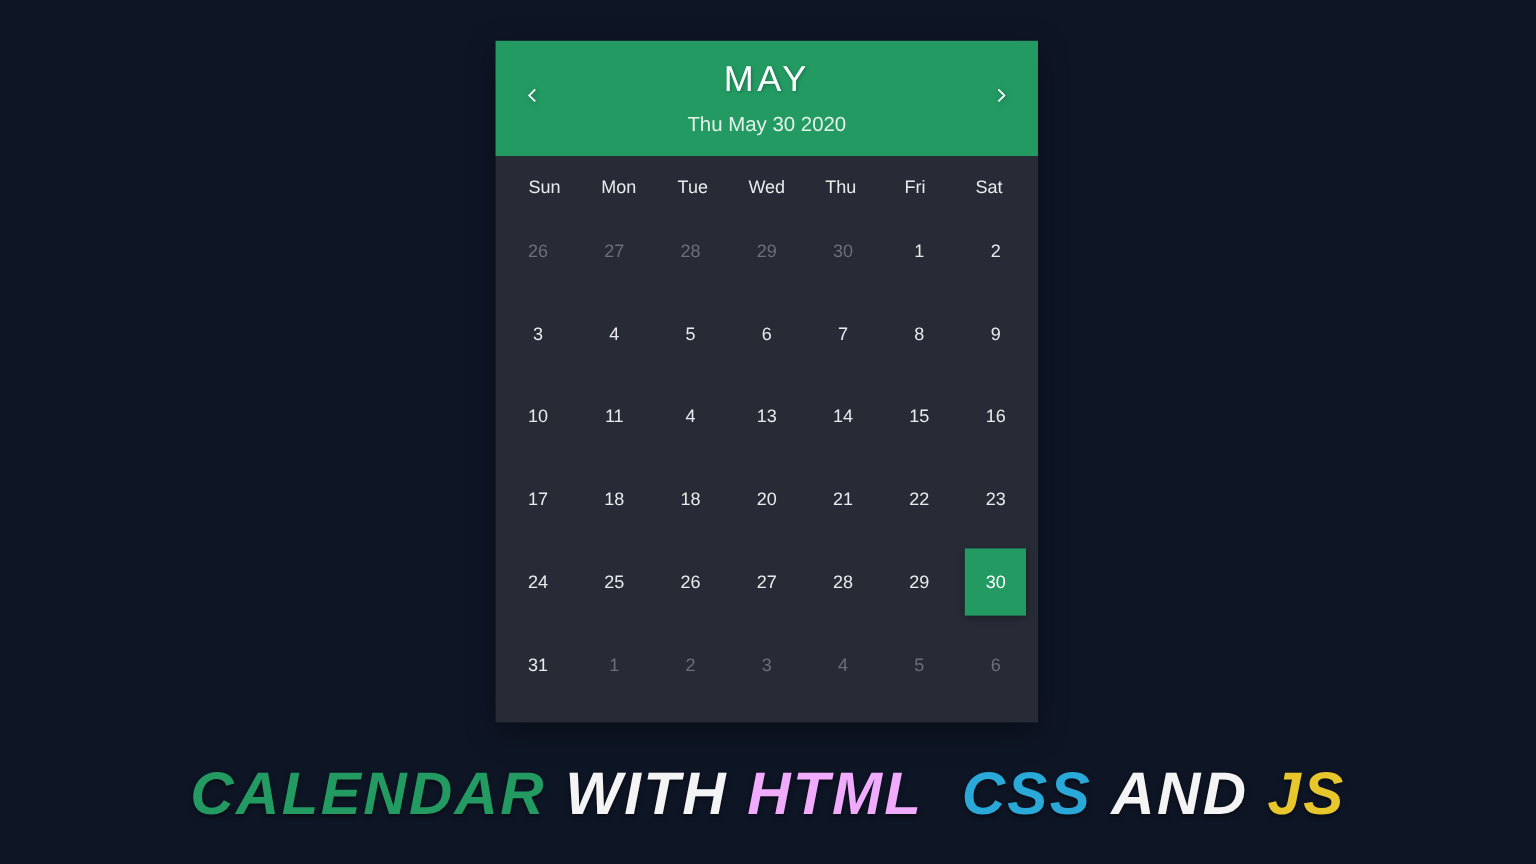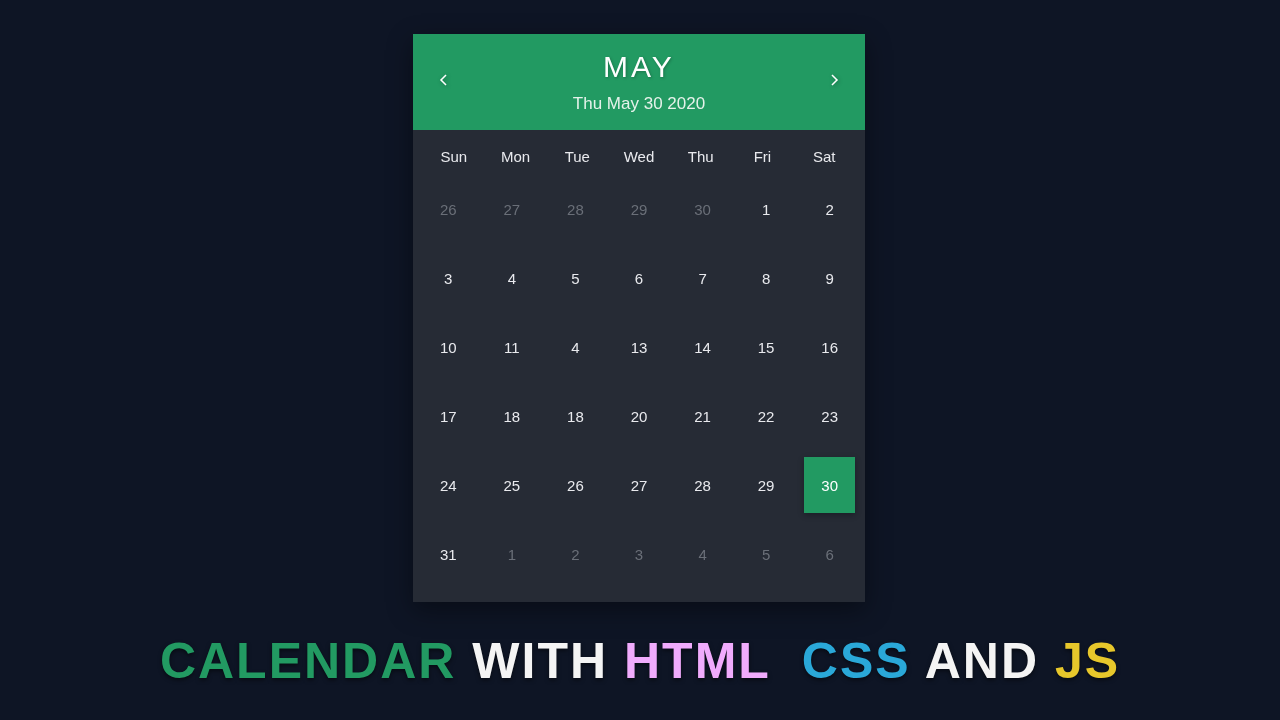--- a/index.html
+++ b/index.html
@@ -91,21 +91,21 @@
   position: absolute;
   left: 0;
   right: 0;
   bottom: 30px;
   text-align: center;
   font-size: 50px;
   font-weight: 800;
   letter-spacing: 2px;
   white-space: nowrap;
 }
-.caption span { text-shadow: 0 2px 4px rgba(0,0,0,0.5); }
+.caption span { text-shadow: 0 2px 4px rgba(0,0,0,0.5); font-style: italic; }
 .c-green { color: #229a62; }
 .c-white { color: #f4f4f4; margin-top: 41px; }
 .c-red { color: #f0abfc; }
 .c-blue { color: #2aa8d8; margin-left: 16px; }
 .c-yellow { color: #e7c72b; }
 </style>
 </head>
 <body>
 
 <div class="calendar">

